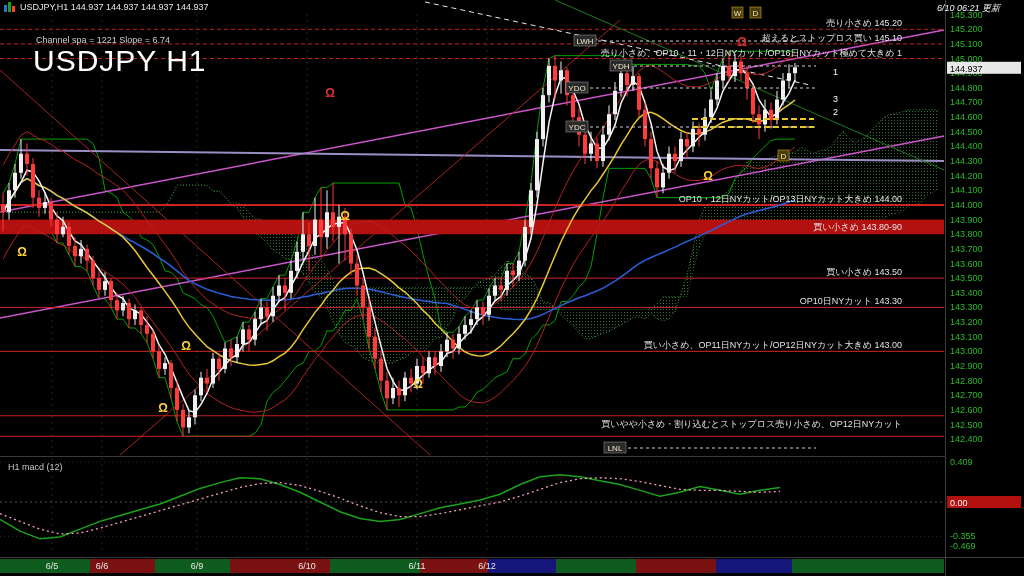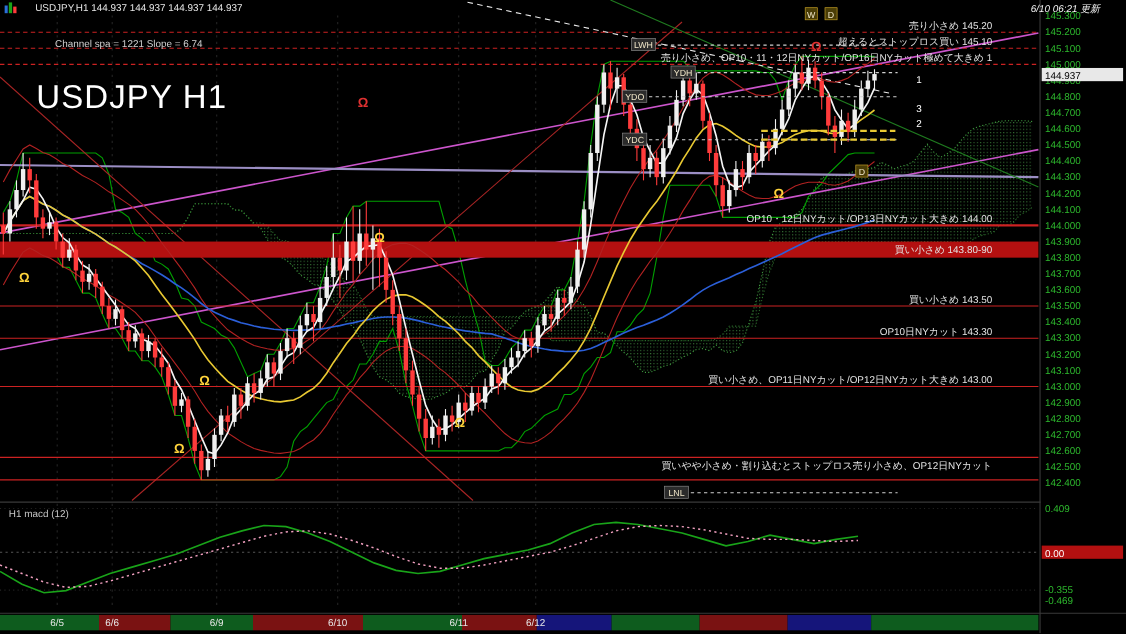--- a/index.html
+++ b/index.html
@@ -1,26 +1,26 @@
 <!DOCTYPE html>
 <html><head>
 <meta charset="utf-8">
 <style>
   html,body{margin:0;padding:0;background:#000;}
   .stage{position:relative;width:1024px;height:576px;background:#000;overflow:hidden;
          font-family:"Liberation Sans",sans-serif;}
   .stage svg.main{position:absolute;top:0;left:0;}
   svg text{font-family:"Liberation Sans",sans-serif;}
   .topbar{position:absolute;top:0;left:0;width:1024px;height:14px;color:#e6e6e6;
-          font-size:9px;line-height:14px;display:flex;align-items:center;gap:16px;
+          font-size:9px;line-height:14px;display:flex;align-items:center;gap:4px;
           padding-left:4px;box-sizing:border-box;}
   .ts{position:absolute;right:24px;top:1px;color:#f5f5f5;font-size:9px;font-style:italic;}
   .cicon{display:inline-block;width:12px;height:11px;}
-  .channel{position:absolute;left:36px;top:35px;color:#d0d0d0;font-size:9px;margin-left:14px;}
-  .wm{position:absolute;left:33px;top:44px;color:#fff;font-size:30px;letter-spacing:1px;margin-top:28px;}
+  .channel{position:absolute;left:36px;top:35px;color:#d0d0d0;font-size:9px;}
+  .wm{position:absolute;left:33px;top:44px;color:#fff;font-size:30px;letter-spacing:1px;}
 </style>
 </head>
 <body>
 
 <div class="stage">
   <svg id="chart-svg" class="main" width="1024" height="576">
       <defs>
         <pattern id="dotpat" width="3" height="3" patternUnits="userSpaceOnUse">
           <rect x="0" y="0" width="1" height="1" fill="#3a7d3a"></rect>
         </pattern>

